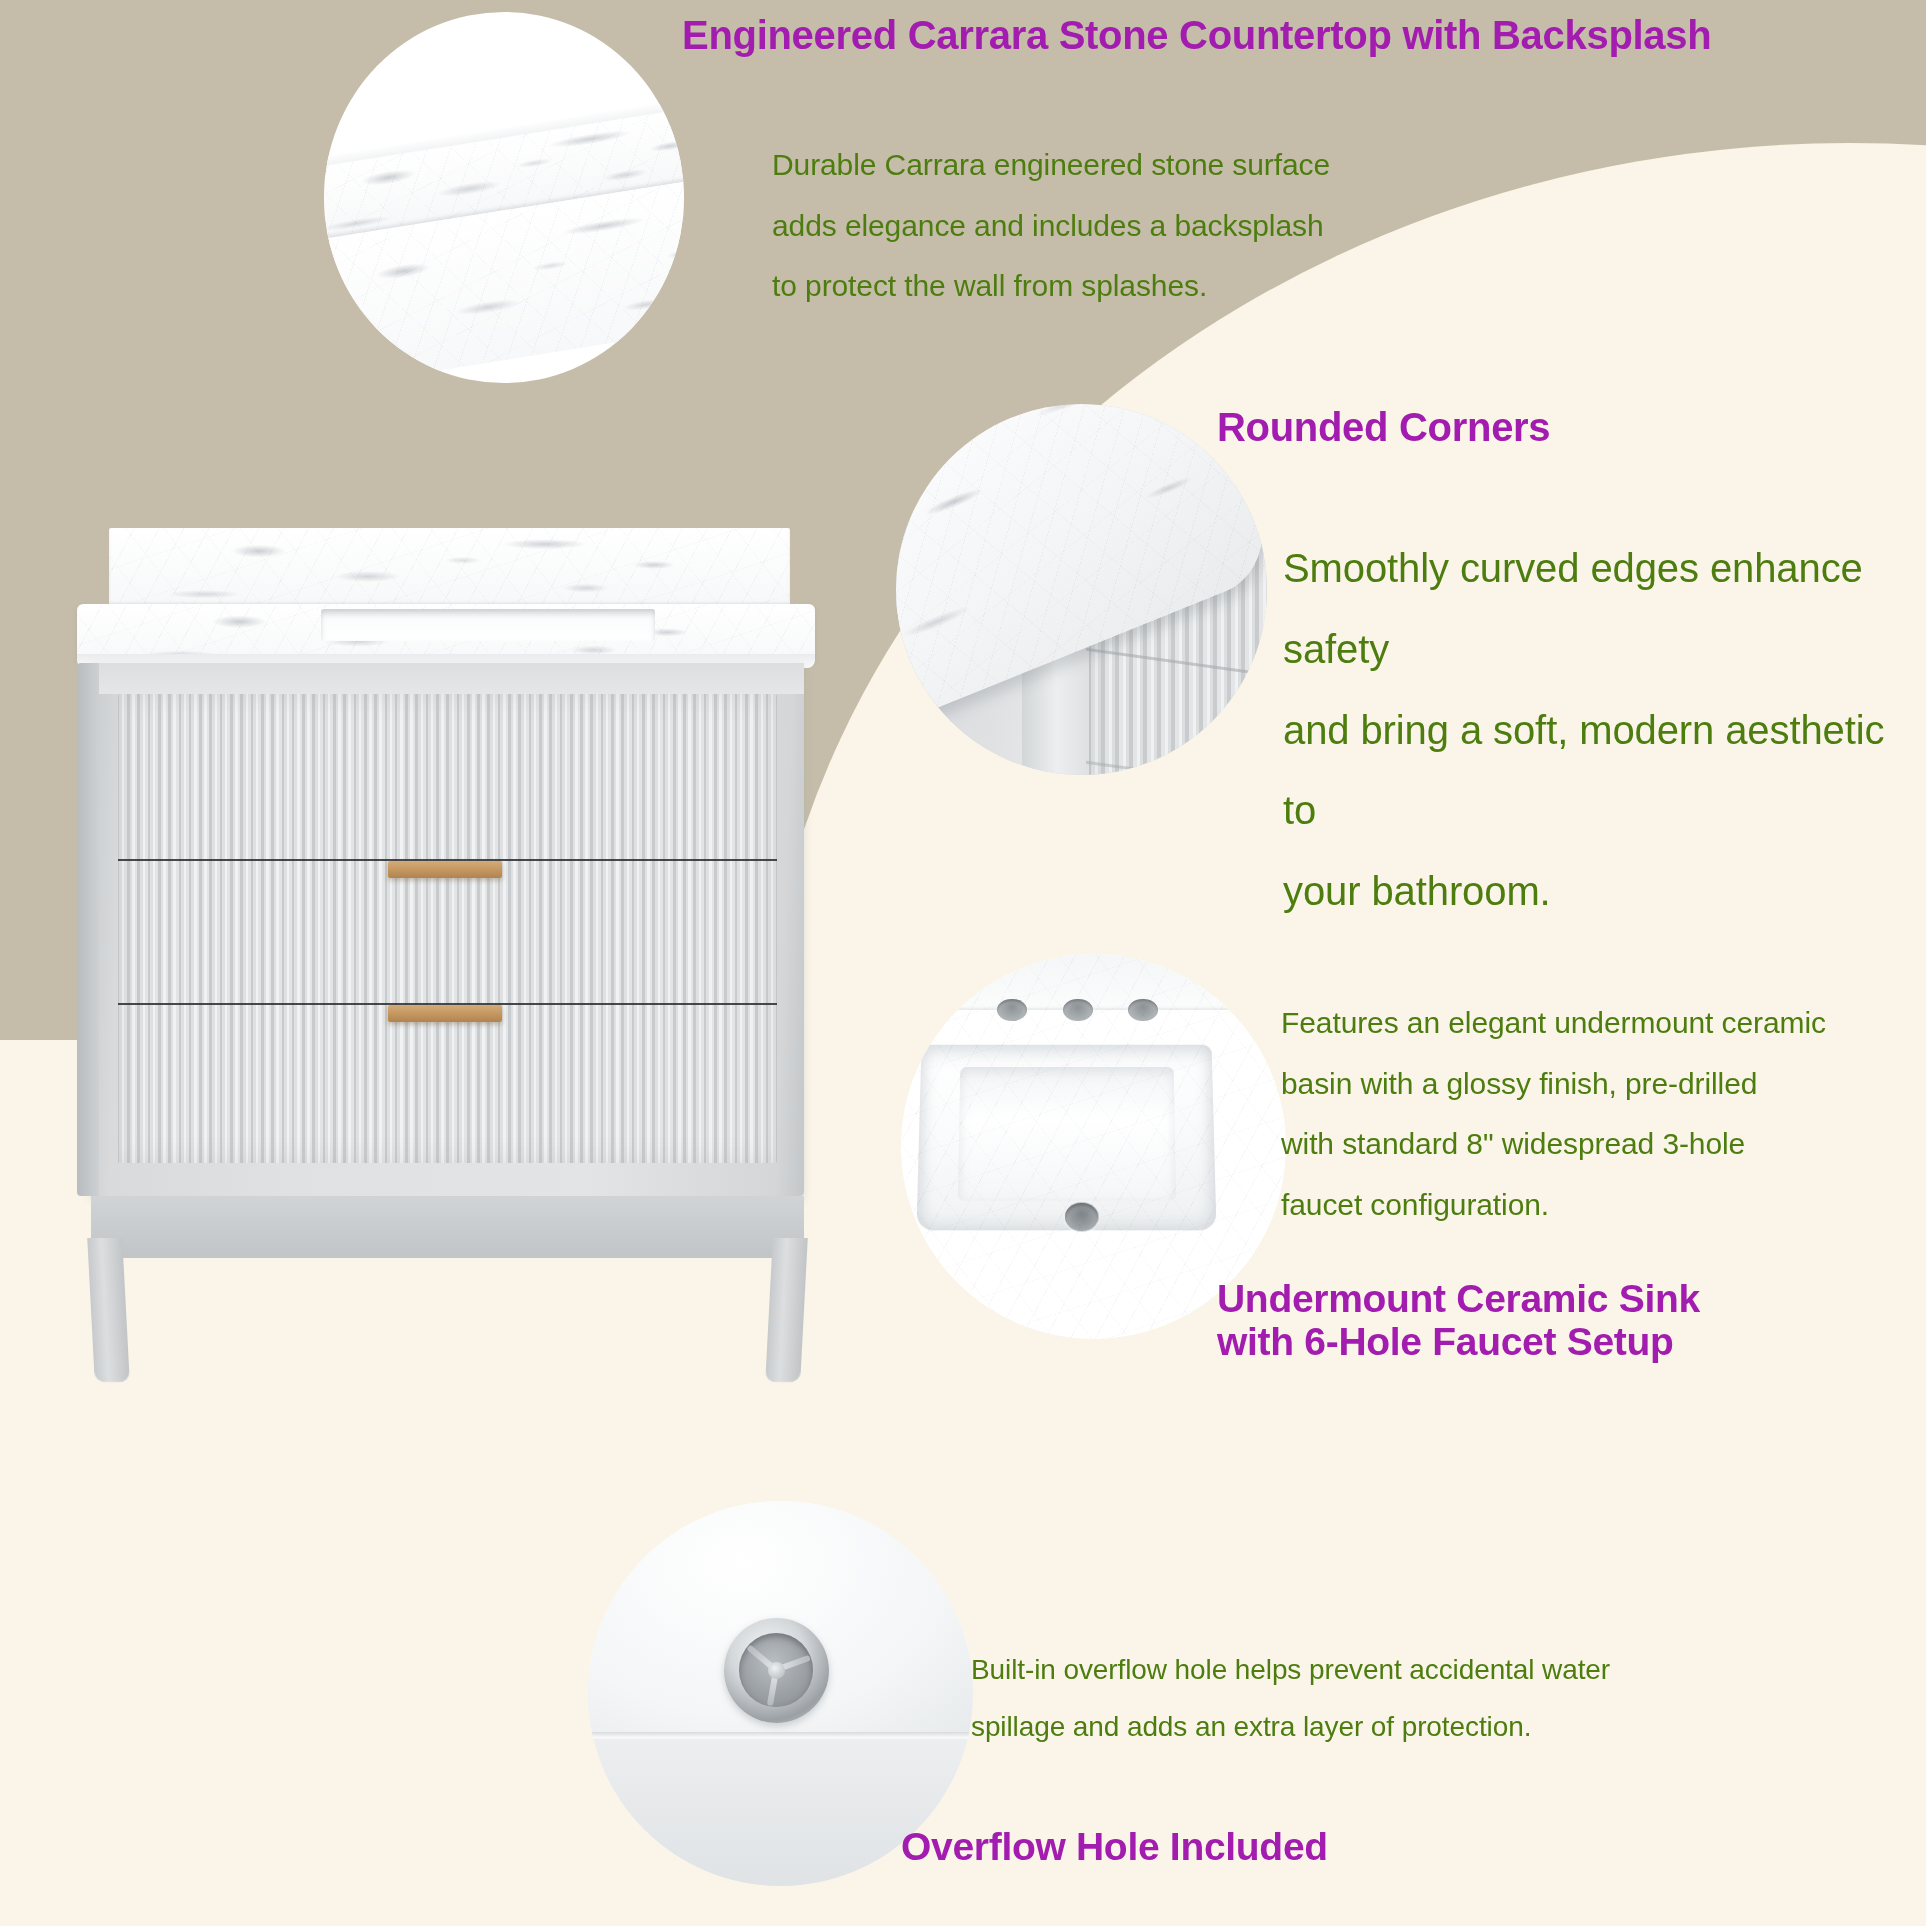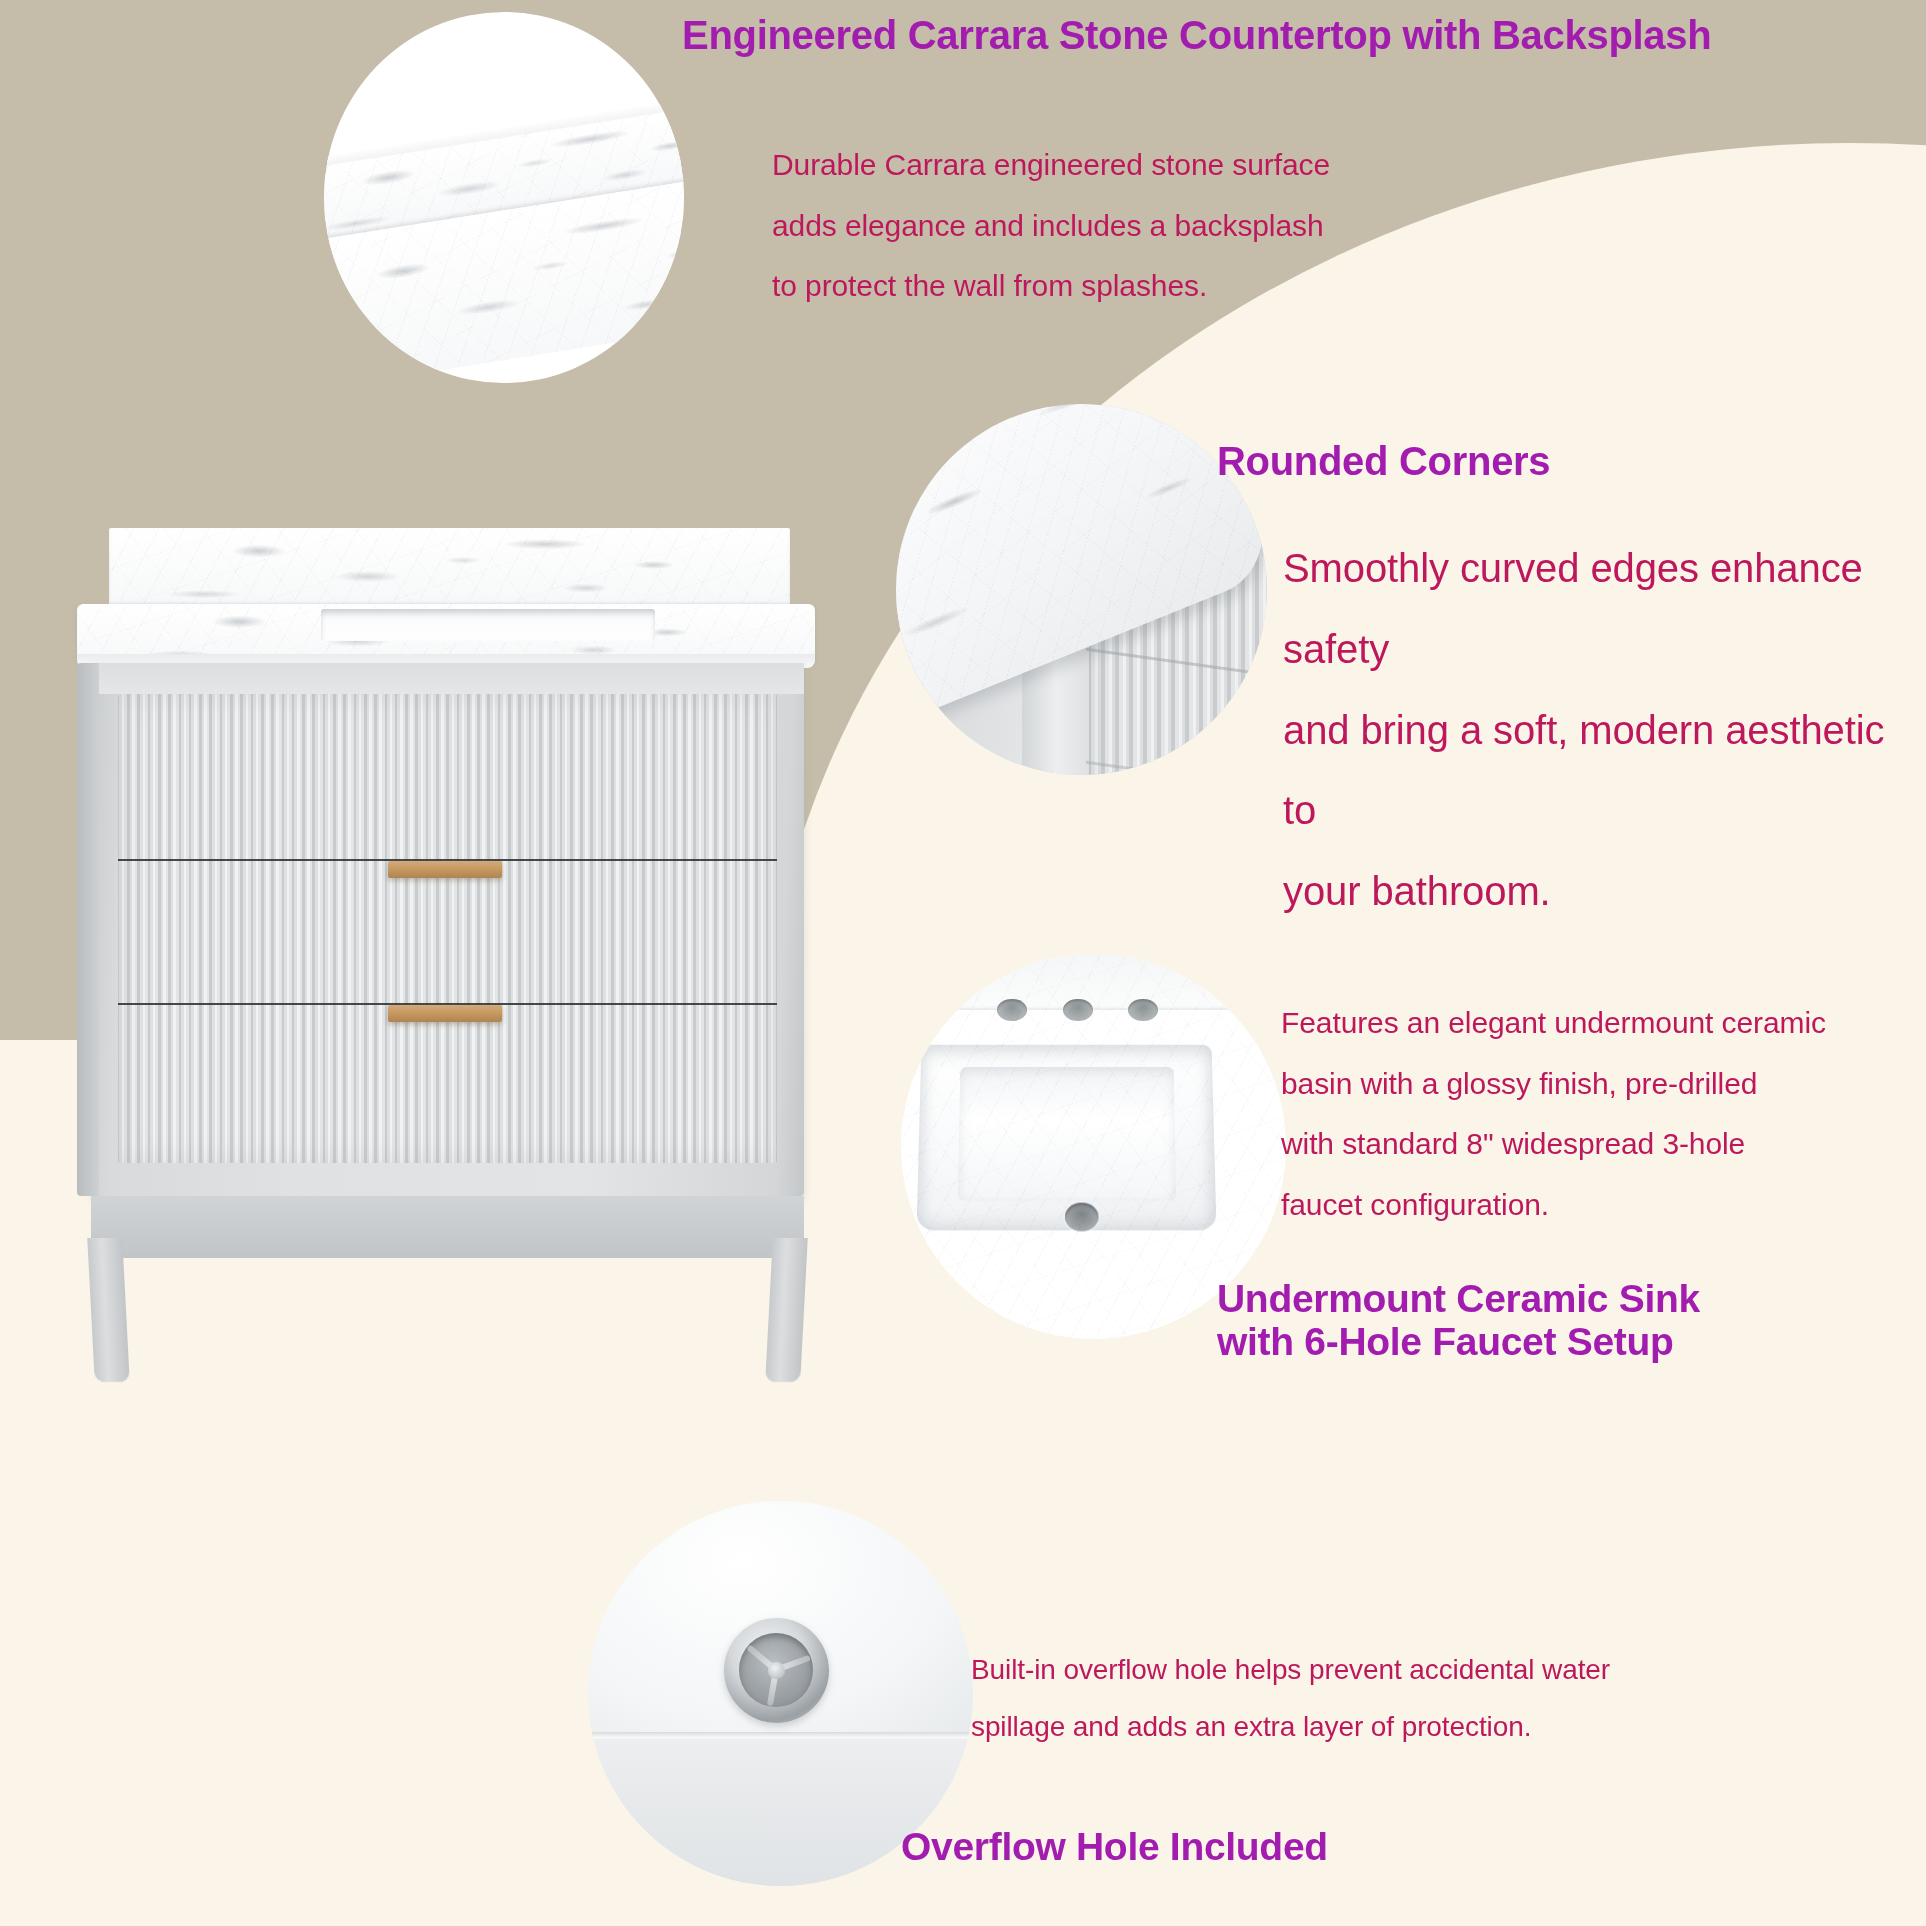--- a/index.html
+++ b/index.html
@@ -28,28 +28,28 @@
     position:absolute;left:578px;top:796px;width:1669px;height:1669px;
     background:#faf5e8;border-radius:50%;
   }
 
   
   .headline{
     position:absolute;font-weight:700;color:#a21caf;
     letter-spacing:-0.3px;line-height:1.05;white-space:pre-line;
   }
   .body-text{
-    position:absolute;color:#be185d;line-height:2.02;font-weight:400;
+    position:absolute;color:#4d7c0f;line-height:2.02;font-weight:400;
     white-space:pre-line;letter-spacing:-0.1px;
   }
 
   #h-countertop{left:682px;top:14px;font-size:40px;}
   #t-countertop{left:772px;top:135px;font-size:30px;}
 
-  #h-corners{left:1217px;top:406px;font-size:40px;margin-top:34px;}
+  #h-corners{left:1217px;top:406px;font-size:40px;}
   #t-corners{left:1283px;top:528px;font-size:40px;}
 
   #t-sink{left:1281px;top:993px;font-size:30px;}
   #h-sink{left:1217px;top:1278px;font-size:39px;line-height:1.10;}
 
   #t-overflow{left:971px;top:1642px;font-size:28px;}
   #h-overflow{left:901px;top:1827px;font-size:39px;}
 
   
   .callout{position:absolute;border-radius:50%;overflow:hidden;}

